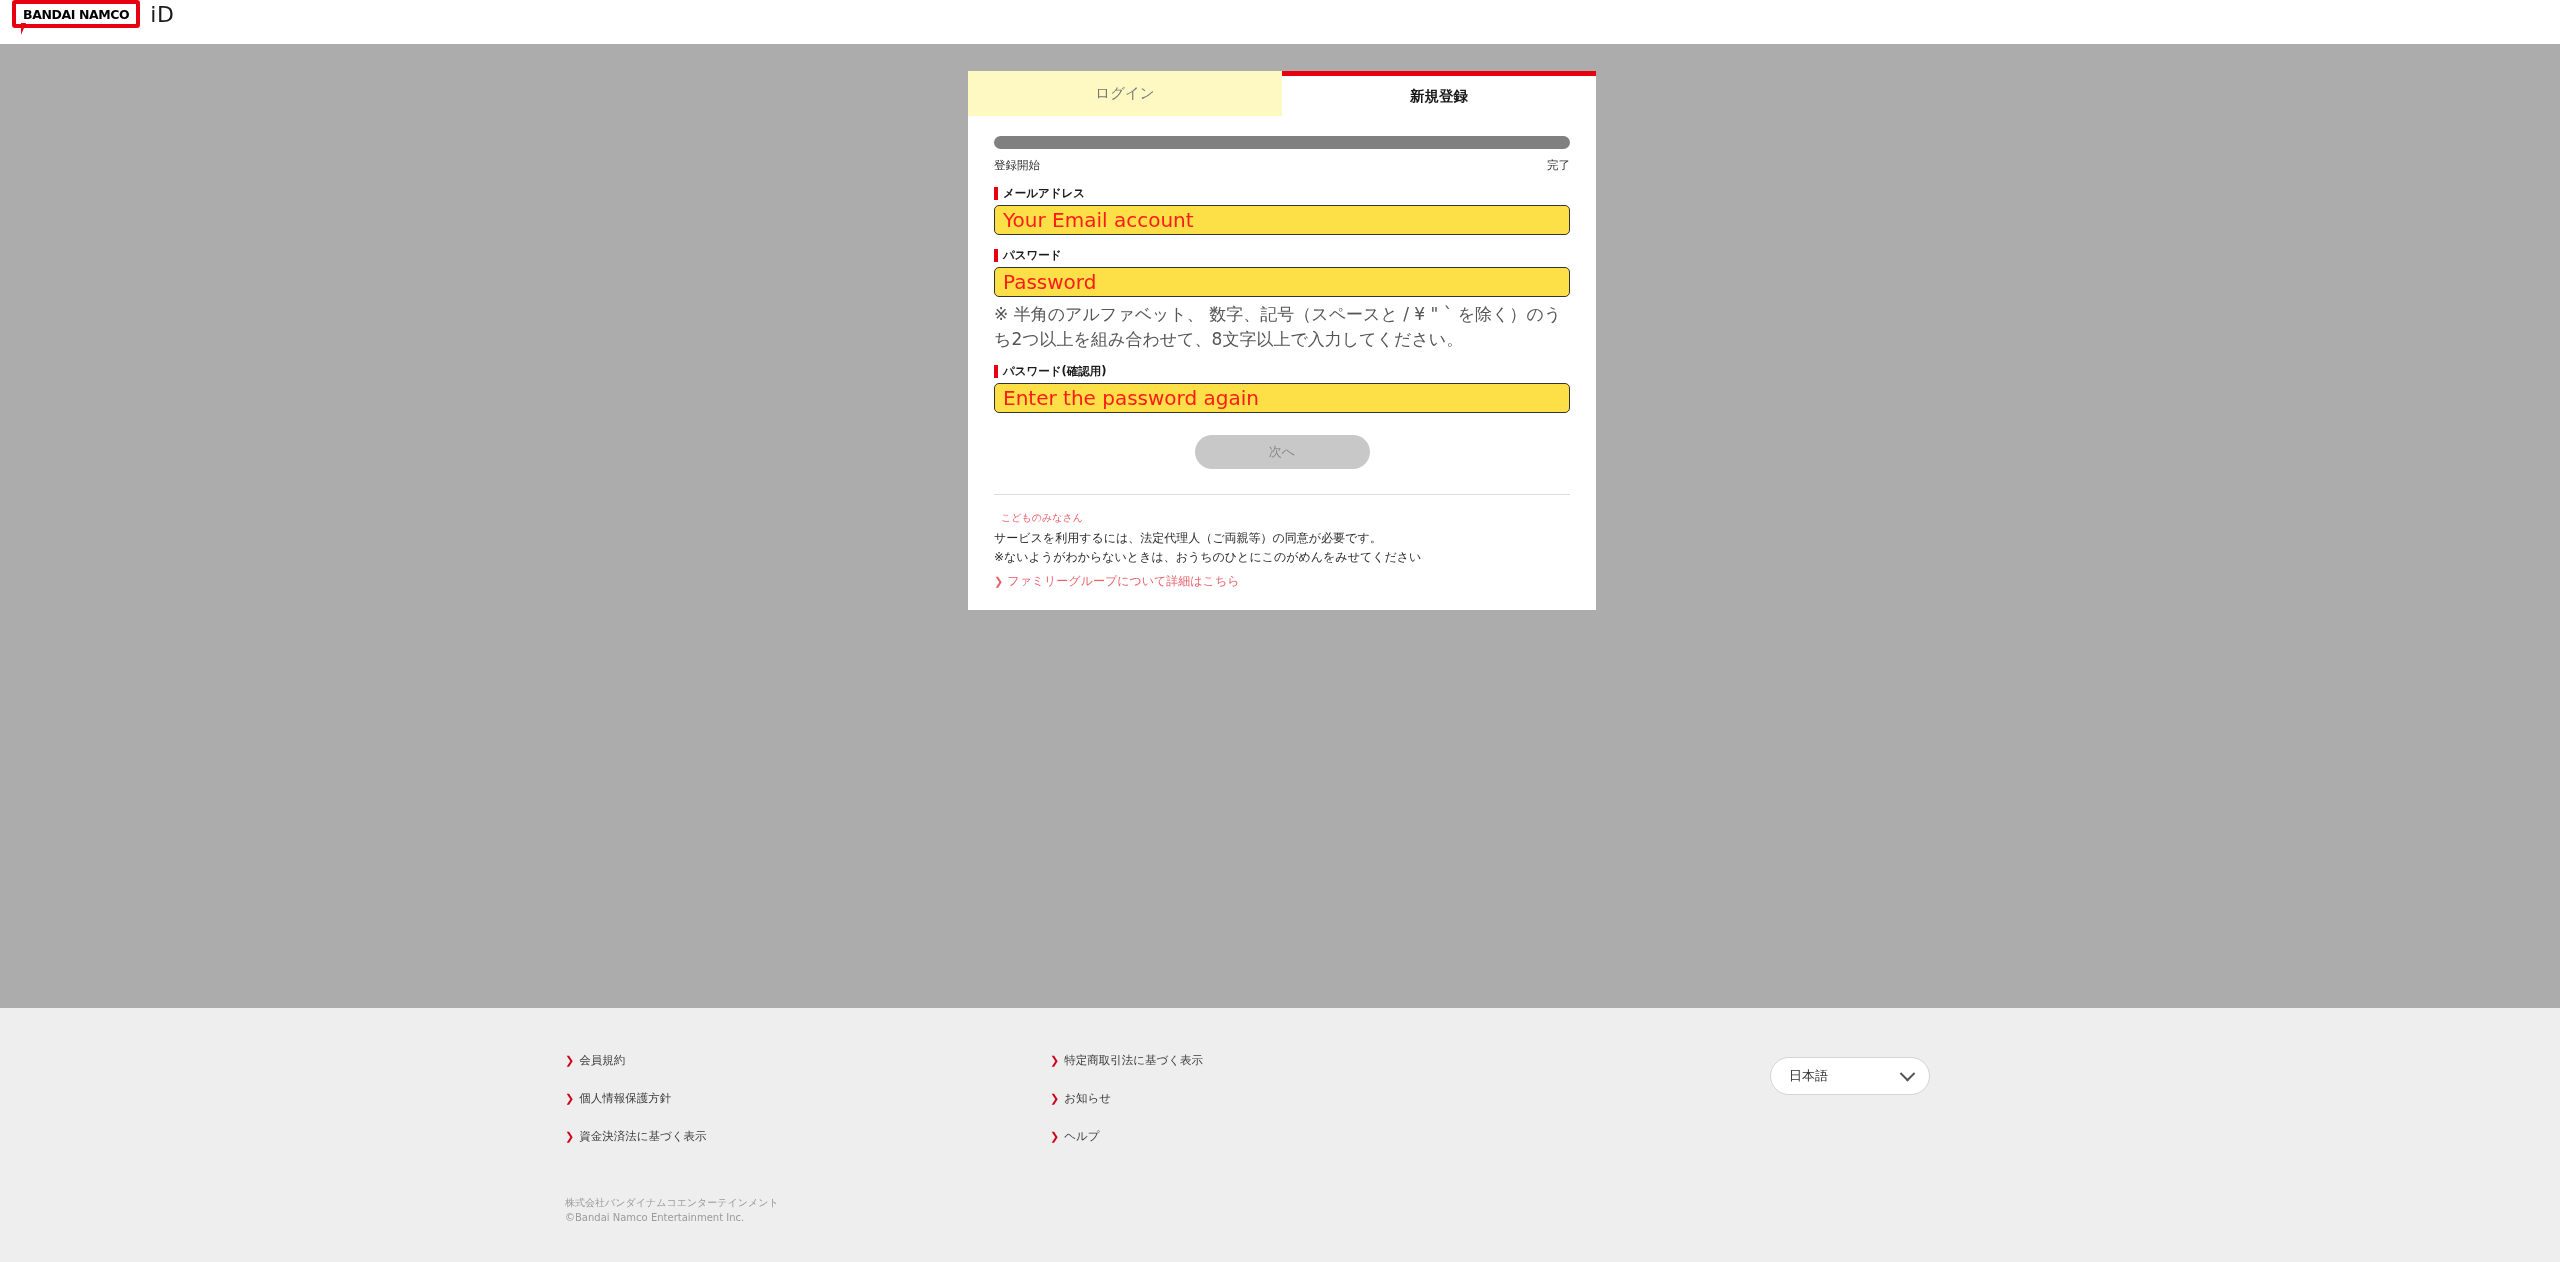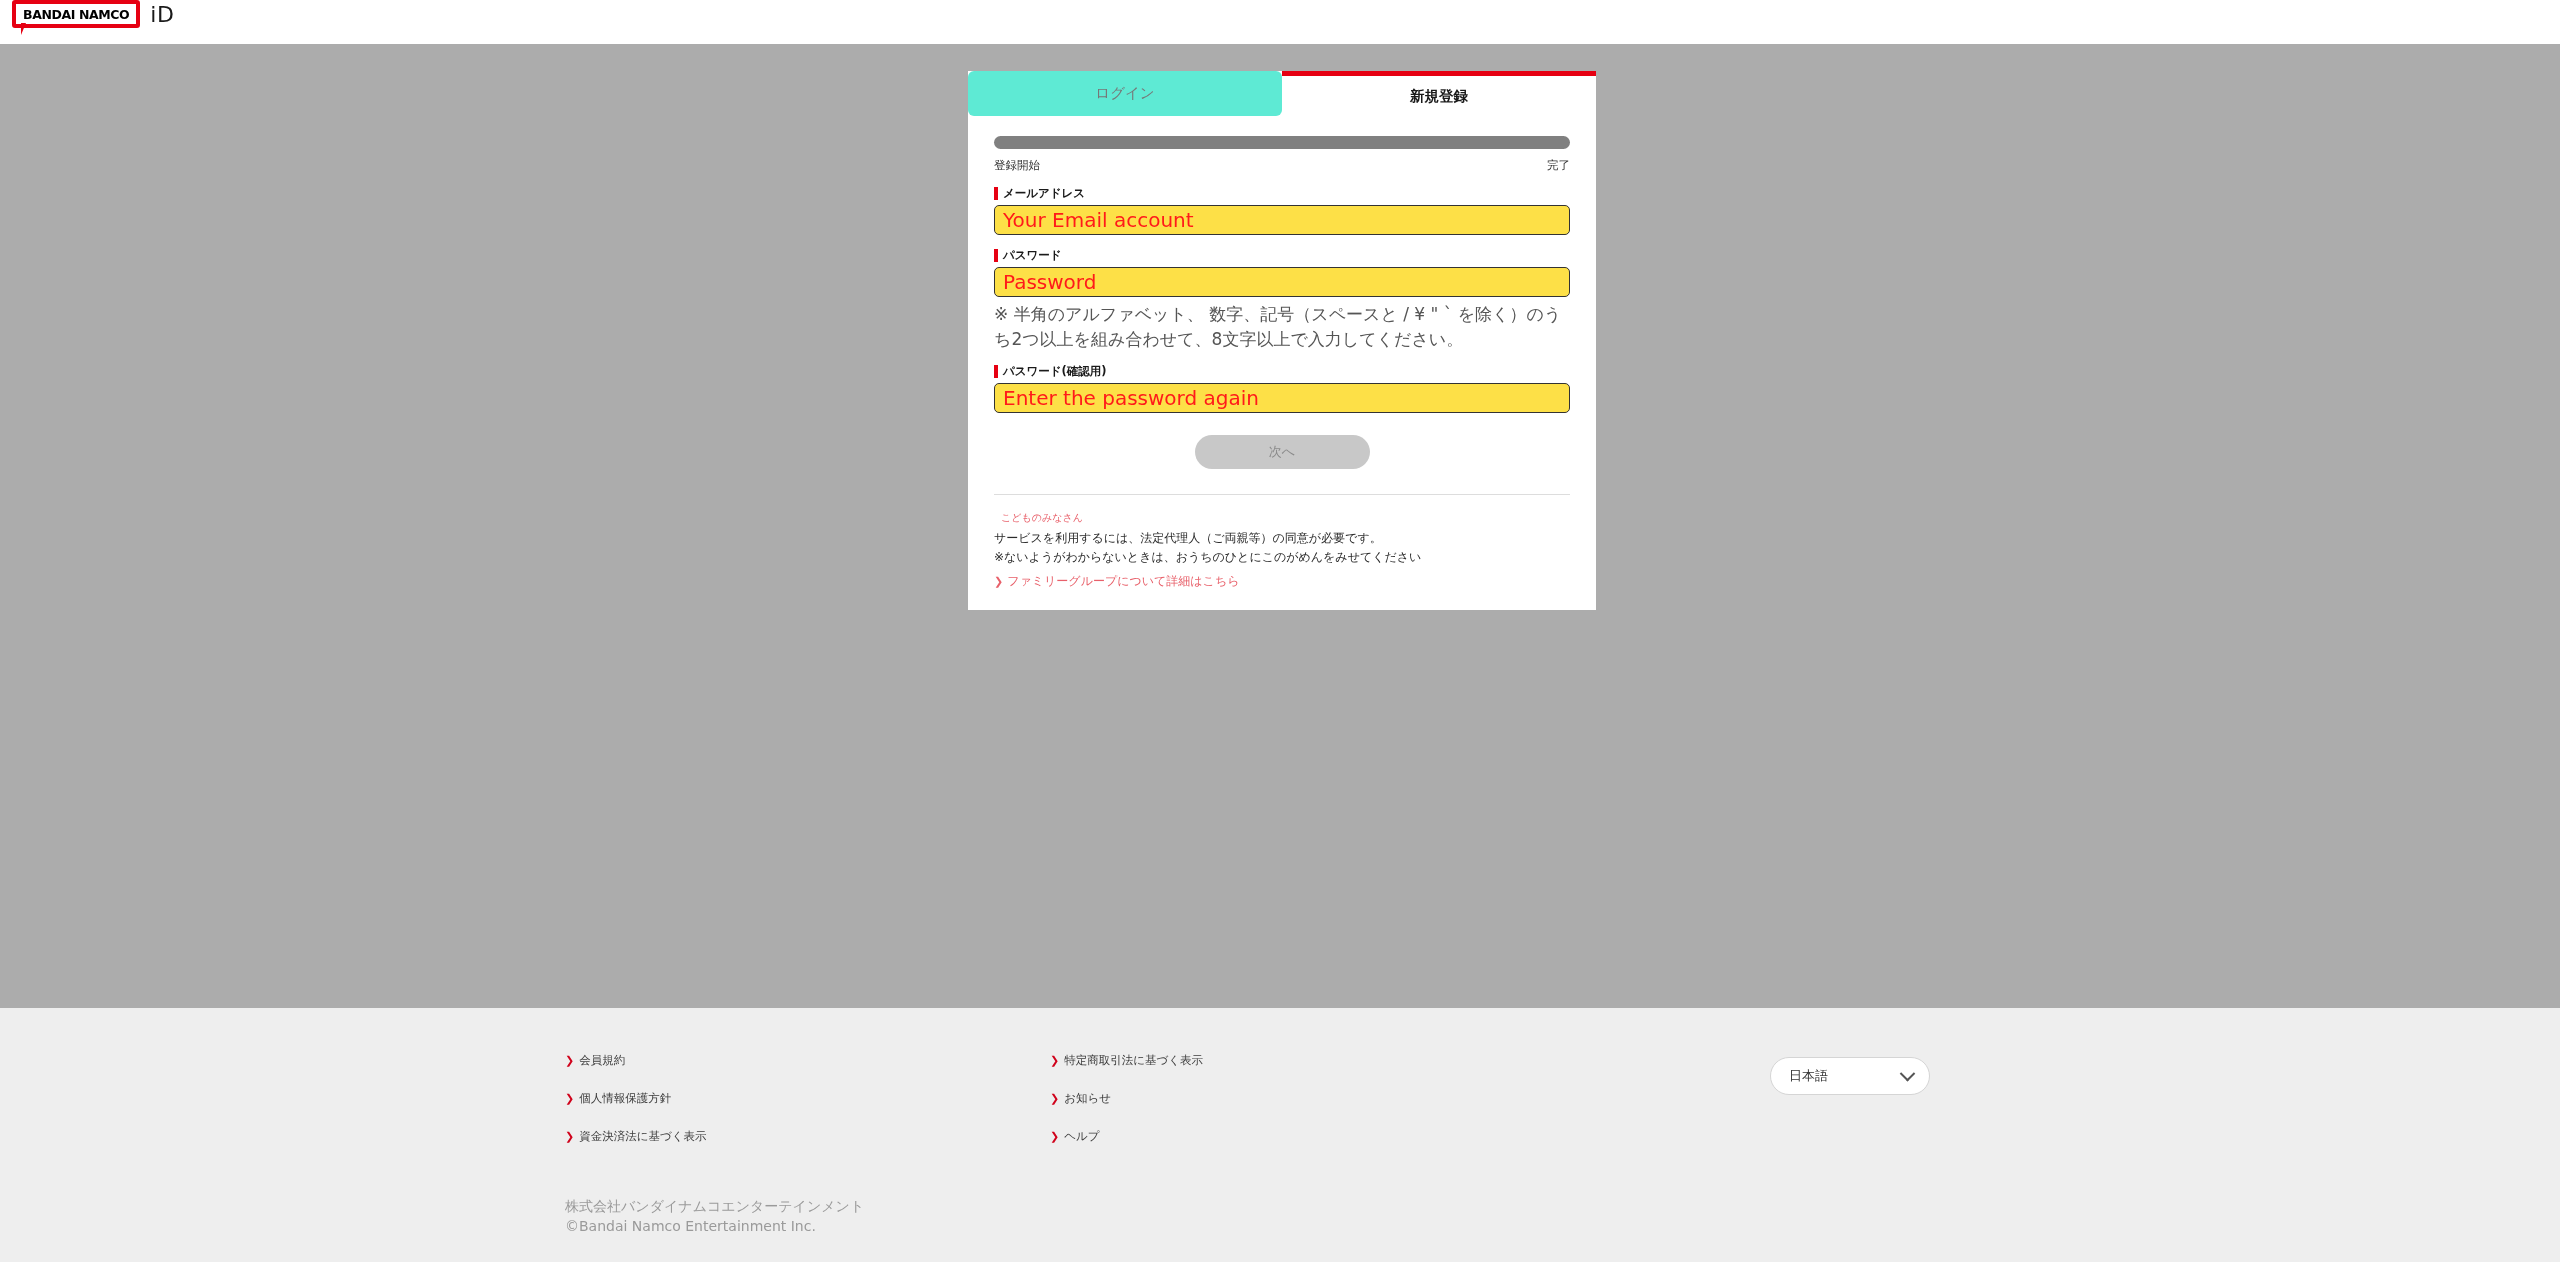--- a/index.html
+++ b/index.html
@@ -71,23 +71,22 @@
   .tab {
     flex: 1;
     display: flex;
     align-items: center;
     justify-content: center;
     font-size: 14.5px;
     cursor: pointer;
     user-select: none;
   }
   .tab.inactive {
-    background: #5eead4;
+    background: #fef9c3;
     color: #777777;
-    border-radius: 6px;
   }
   .tab.active {
     background: #FFFFFF;
     color: #1A1A1A;
     font-weight: bold;
     border-top: 5px solid #E60012;
   }
 
   
   .card-inner { padding: 0 26px 20px 26px; }
@@ -247,21 +246,21 @@
     width: 11px; height: 11px;
     border-right: 2px solid #555;
     border-bottom: 2px solid #555;
     transform: rotate(45deg) translate(-2px,-2px);
   }
 
   .copyright {
     position: absolute;
     left: 565px;
     top: 1196px;
-    font-size: 14px;
+    font-size: 10px;
     line-height: 1.45;
     color: #9A9A9A;
   }
   .abs-wrap { position: absolute; left:0; top:0; width:2312px; height:1262px; pointer-events:none; }
   .abs-wrap > * { pointer-events: auto; }
 </style>
 </head>
 <body>
 
 <div class="site-header">

